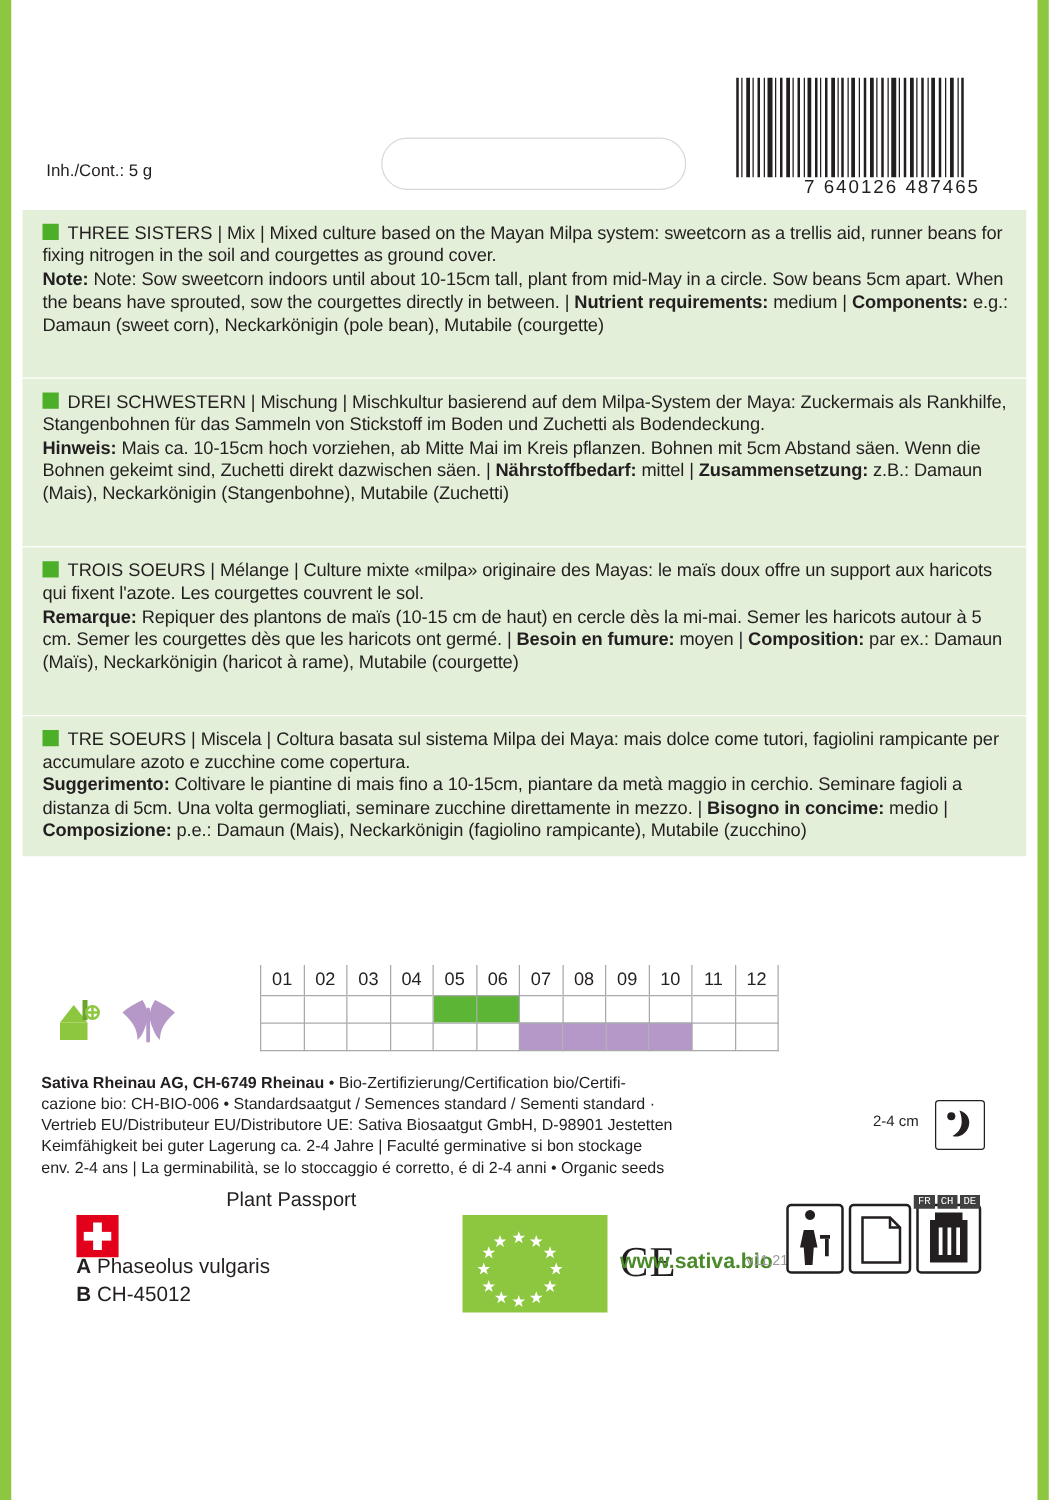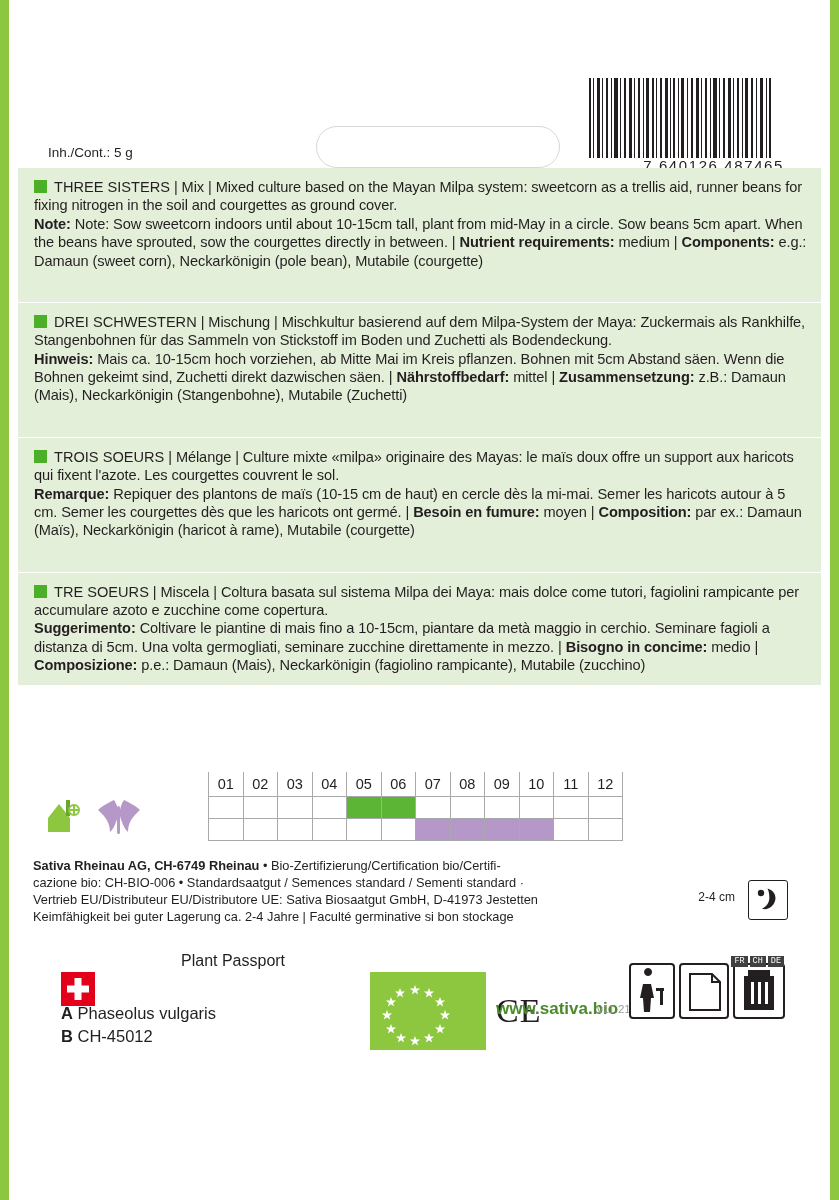--- a/index.html
+++ b/index.html
@@ -18,23 +18,22 @@
     left: 0; top: 0;
     width: 839px; height: 1200px;
     border-left: 9px solid #8dc63f;
     border-right: 9px solid #8dc63f;
     background: #ffffff;
   }
 
   
   .top-area {
     position: absolute;
-    left: 15px; right: 0; top: 0;
+    left: 4px; right: 0; top: 0;
     height: 160px;
-    margin-top: 16px;
   }
   .content-inh {
     position: absolute;
     left: 24px; top: 110px;
     font-size: 13.5px;
     line-height: 1.35;
     color: #231f20;
     white-space: pre-line;
   }
   .rounded-field {
@@ -413,22 +412,23 @@
         <td></td>
         <td></td>
       </tr>
     </tbody>
       </table>
   </div>
 
   <div class="footer-text">
     <div><span class="b">Sativa Rheinau AG, CH-6749 Rheinau</span><span> • Bio-Zertifizierung/Certification bio/Certifi-</span></div>
     <div>cazione bio: CH-BIO-006 • Standardsaatgut / Semences standard / Sementi standard ·</div>
-    <div>Vertrieb EU/Distributeur EU/Distributore UE: Sativa Biosaatgut GmbH, D-41973 Jestetten</div>
+    <div>Vertrieb EU/Distributeur EU/Distributore UE: Sativa Biosaatgut GmbH, D-98901 Jestetten</div>
     <div>Keimfähigkeit bei guter Lagerung ca. 2-4 Jahre | Faculté germinative si bon stockage</div>
+    <div>env. 2-4 ans | La germinabilità, se lo stoccaggio é corretto, é di 2-4 anni • Organic seeds</div>
   </div>
 
   <div class="size-label">2-4 cm</div>
   <div class="seed-icon-box">
     <svg viewBox="0 0 40 40" width="37" height="37">
       <path d="M20 8 C27 10 30 16 28 22 C26 28 20 32 14 30 C18 28 22 24 22 18 C22 13 21 10 20 8 Z" fill="#231f20"></path>
       <circle cx="13" cy="13" r="3.5" fill="#231f20"></circle>
     </svg>
   </div>
 

